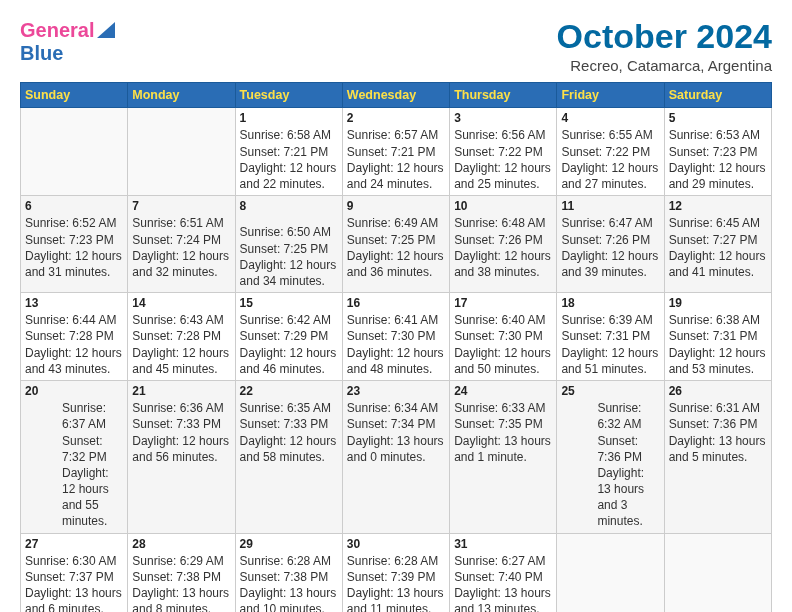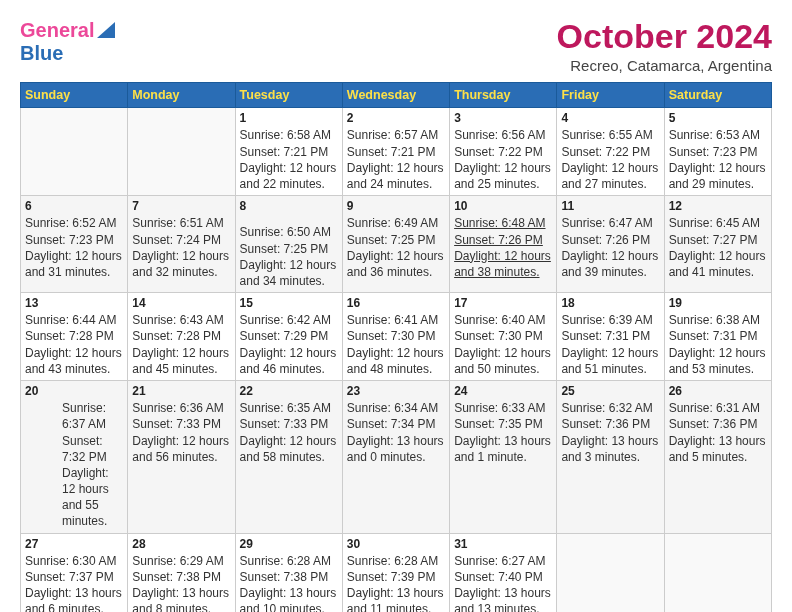--- a/index.html
+++ b/index.html
@@ -31,21 +31,21 @@
     .logo-row {
       display: flex;
       align-items: center;
     }
     .title-block {
       text-align: right;
     }
     .title-month {
       font-size: 34px;
       font-weight: bold;
-      color: #be185d;
+      color: #0369a1;
       line-height: 1.1;
     }
     .title-location {
       font-size: 15px;
       color: #444;
       margin-top: 2px;
     }
     .calendar {
       flex: 1;
       border: 1px solid #ccc;
@@ -189,21 +189,21 @@
           </td>
           <td>
             <div class="day-number">9</div>
             <div class="day-info" style="white-space: pre-line;">Sunrise: 6:49 AM
 Sunset: 7:25 PM
 Daylight: 12 hours
 and 36 minutes.</div>
           </td>
           <td>
             <div class="day-number">10</div>
-            <div class="day-info" style="white-space: pre-line; text-decoration: underline;">Sunrise: 6:48 AM
+            <div class="day-info" style="white-space: pre-line;">Sunrise: 6:48 AM
 Sunset: 7:26 PM
 Daylight: 12 hours
 and 38 minutes.</div>
           </td>
           <td>
             <div class="day-number">11</div>
             <div class="day-info" style="white-space: pre-line;">Sunrise: 6:47 AM
 Sunset: 7:26 PM
 Daylight: 12 hours
 and 39 minutes.</div>
@@ -298,21 +298,21 @@
           </td>
           <td>
             <div class="day-number">24</div>
             <div class="day-info" style="white-space: pre-line;">Sunrise: 6:33 AM
 Sunset: 7:35 PM
 Daylight: 13 hours
 and 1 minute.</div>
           </td>
           <td>
             <div class="day-number">25</div>
-            <div class="day-info" style="white-space: pre-line;">Sunrise: 6:32 AM
+            <div class="day-info" style="white-space: pre-line; margin-left: 36px;">Sunrise: 6:32 AM
 Sunset: 7:36 PM
 Daylight: 13 hours
 and 3 minutes.</div>
           </td>
           <td>
             <div class="day-number">26</div>
             <div class="day-info" style="white-space: pre-line;">Sunrise: 6:31 AM
 Sunset: 7:36 PM
 Daylight: 13 hours
 and 5 minutes.</div>

